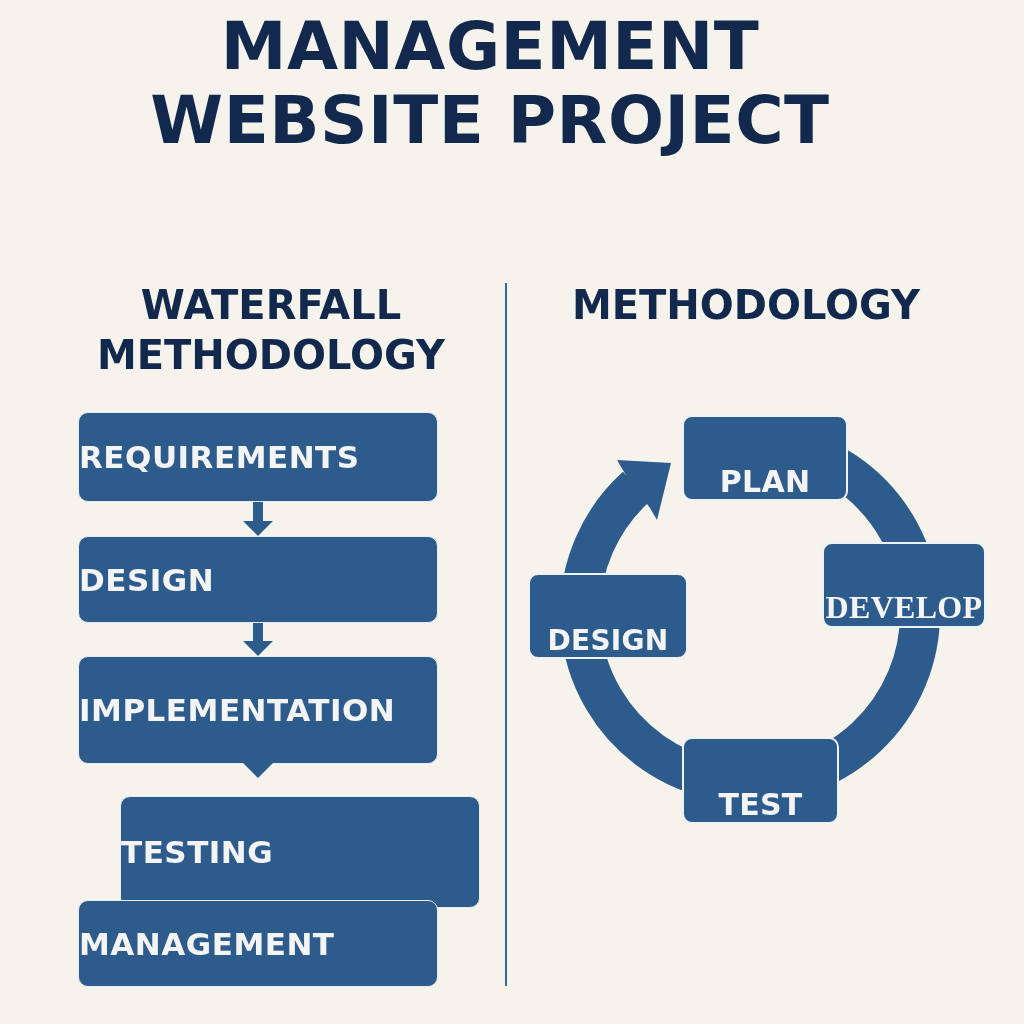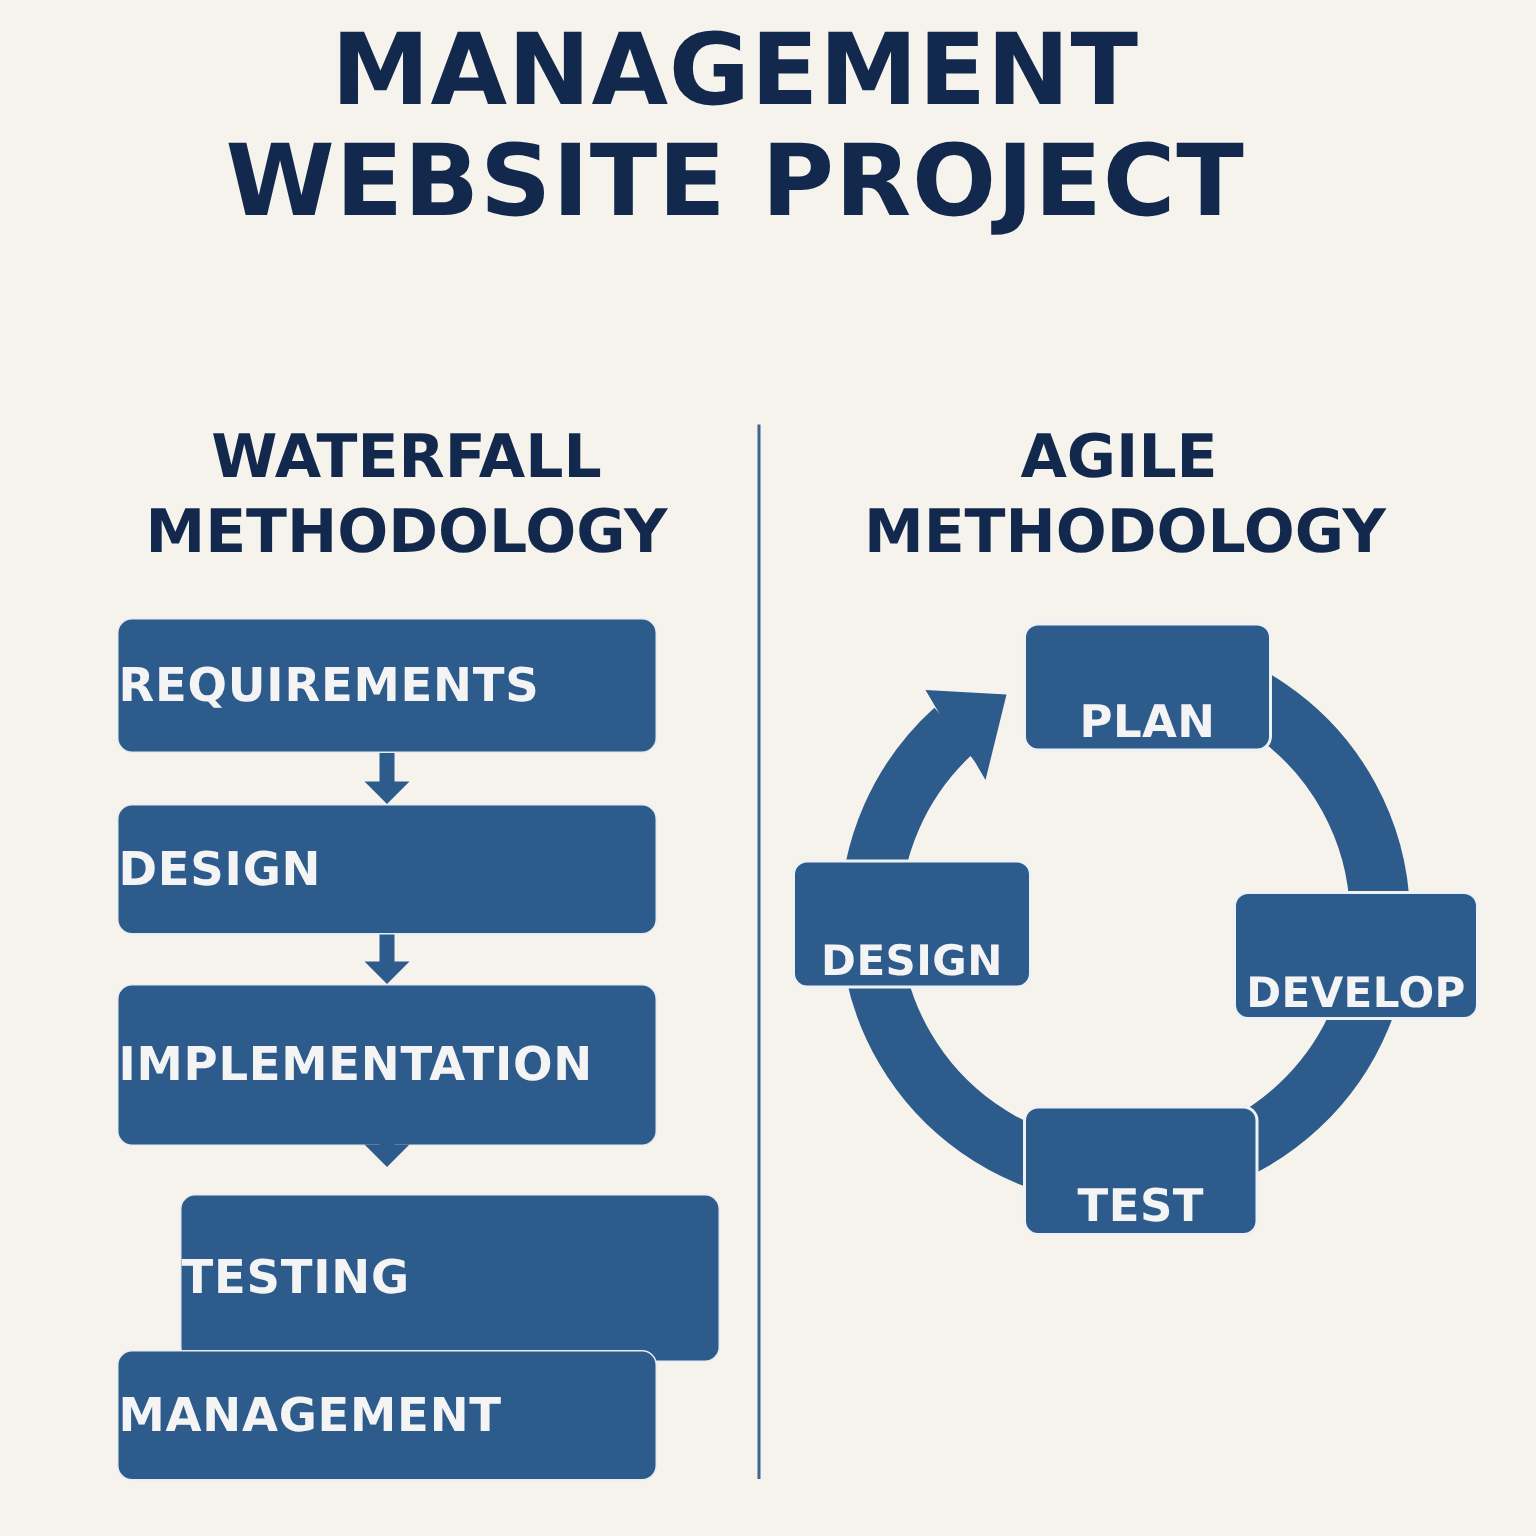--- a/index.html
+++ b/index.html
@@ -93,21 +93,20 @@
   <div>MANAGEMENT</div>
   <div>WEBSITE PROJECT</div>
 </div>
 
 <div class="section-heading wf-heading">
   <div>WATERFALL</div>
   <div>METHODOLOGY</div>
 </div>
 
 <div class="section-heading ag-heading">
-  <div>AGILE</div>
   <div>METHODOLOGY</div>
 </div>
 
 <div class="divider"></div>
 
 <div>
   <div class="wf-box" style="top:412px;height:90px;">
     <span>REQUIREMENTS</span>
   </div>
   <div class="wf-arrow" style="top:502px;height:34px;">
@@ -147,21 +146,21 @@
 <svg class="cycle-svg" width="1024" height="1024" viewBox="0 0 1024 1024">
 
   <path d="M 779.5 445.6 A 170 170 0 1 1 636.3 486.7" fill="none" stroke="#2d5b8c" stroke-width="40"></path>
   <polygon points="627,477 617,460 671,463 657,520 650,508" fill="#2d5b8c"></polygon>
 </svg>
 
 <div>
   <div class="ag-box" style="left:682px;top:415px;width:166px;height:86px;">
     <span>PLAN</span>
   </div>
-  <div class="ag-box" style="left:822px;top:594px;width:164px;height:86px;font-size:28px;">
+  <div class="ag-box" style="left:822px;top:542px;width:164px;height:86px;font-size:32px;font-family:Liberation Serif, serif;">
     <span>DEVELOP</span>
   </div>
   <div class="ag-box" style="left:682px;top:737px;width:157px;height:87px;">
     <span>TEST</span>
   </div>
   <div class="ag-box" style="left:528px;top:573px;width:160px;height:86px;font-size:28px;">
     <span>DESIGN</span>
   </div>
 </div>
 

